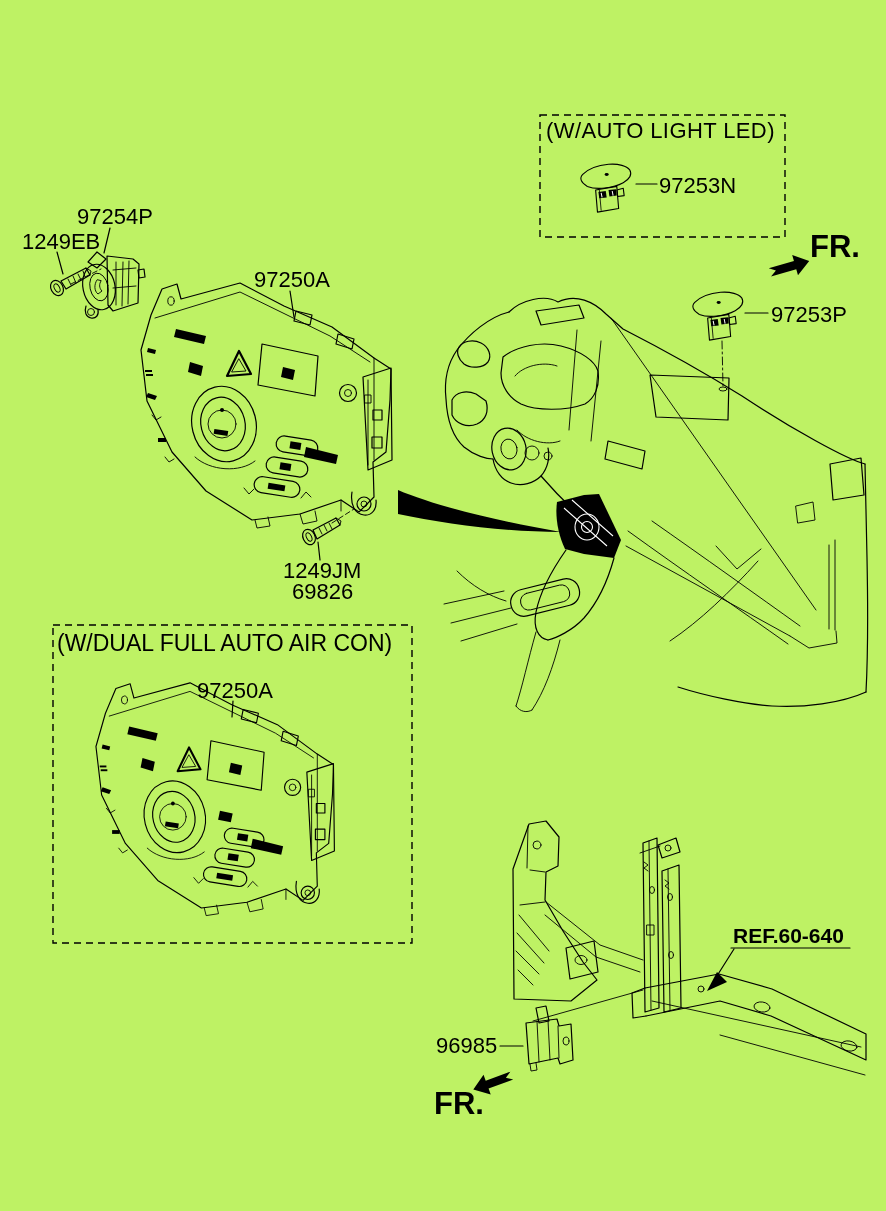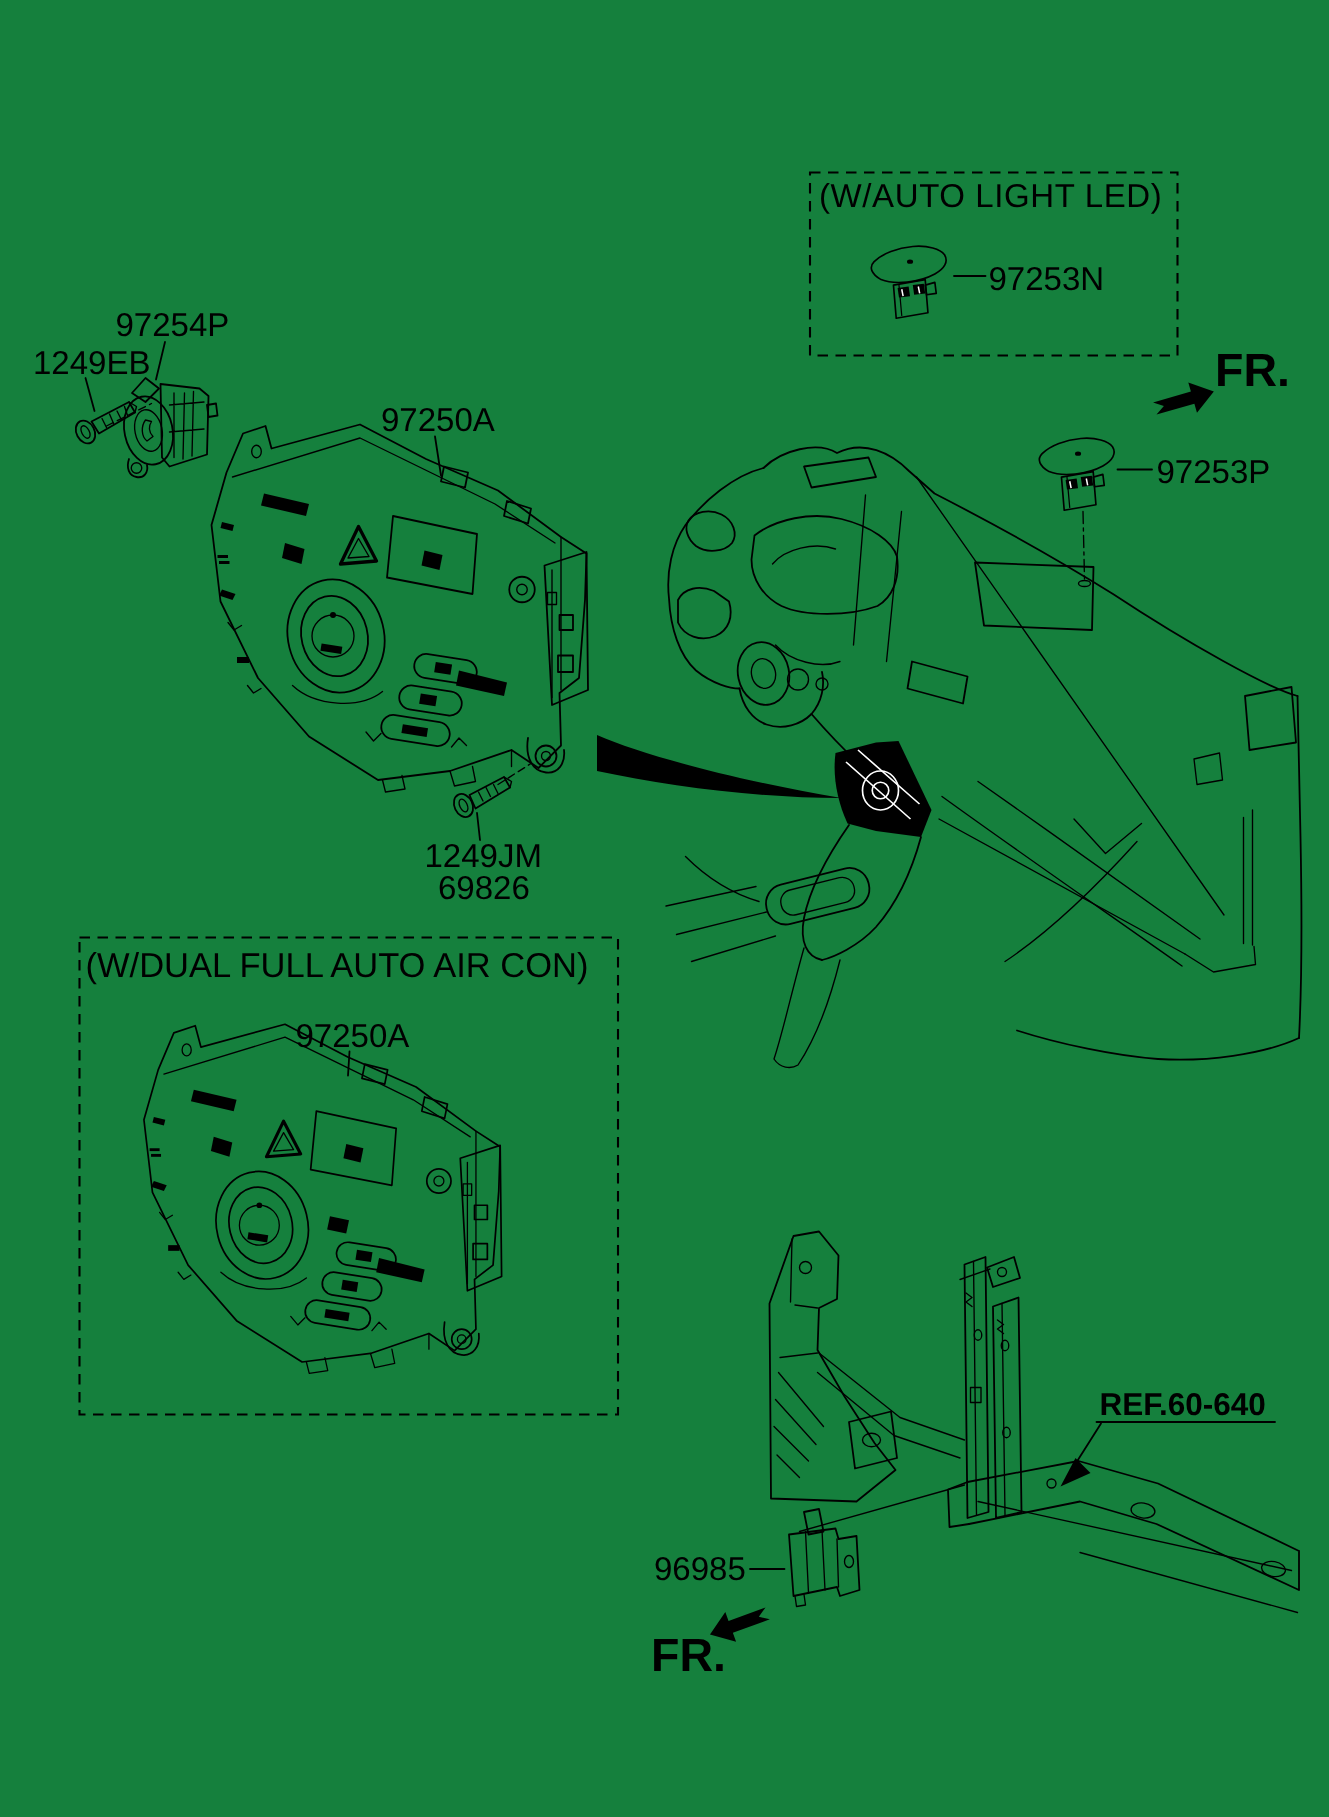--- a/index.html
+++ b/index.html
@@ -1,16 +1,16 @@
 <!DOCTYPE html>
 <html><head>
 <meta charset="utf-8">
 <style>
   html,body{margin:0;padding:0;background:#ffffff;}
-  .stage{position:relative;width:886px;height:1211px;background:#15803d;overflow:hidden;}
+  .stage{position:relative;width:886px;height:1211px;background:#bef264;overflow:hidden;}
   svg{position:absolute;left:0;top:0;}
   .lbl{font-family:"Liberation Sans", sans-serif;fill:#000;}
   .ln{fill:none;stroke:#000;stroke-width:1.2;stroke-linecap:round;stroke-linejoin:round;}
   .thin{fill:none;stroke:#000;stroke-width:0.9;stroke-linecap:round;stroke-linejoin:round;}
   .blk{fill:#000;stroke:none;}
   .wln{fill:none;stroke:#fff;stroke-width:1.1;}
   .dashbox{fill:none;stroke:#000;stroke-width:1.4;stroke-dasharray:7 5;}
 </style>
 </head>
 <body>

